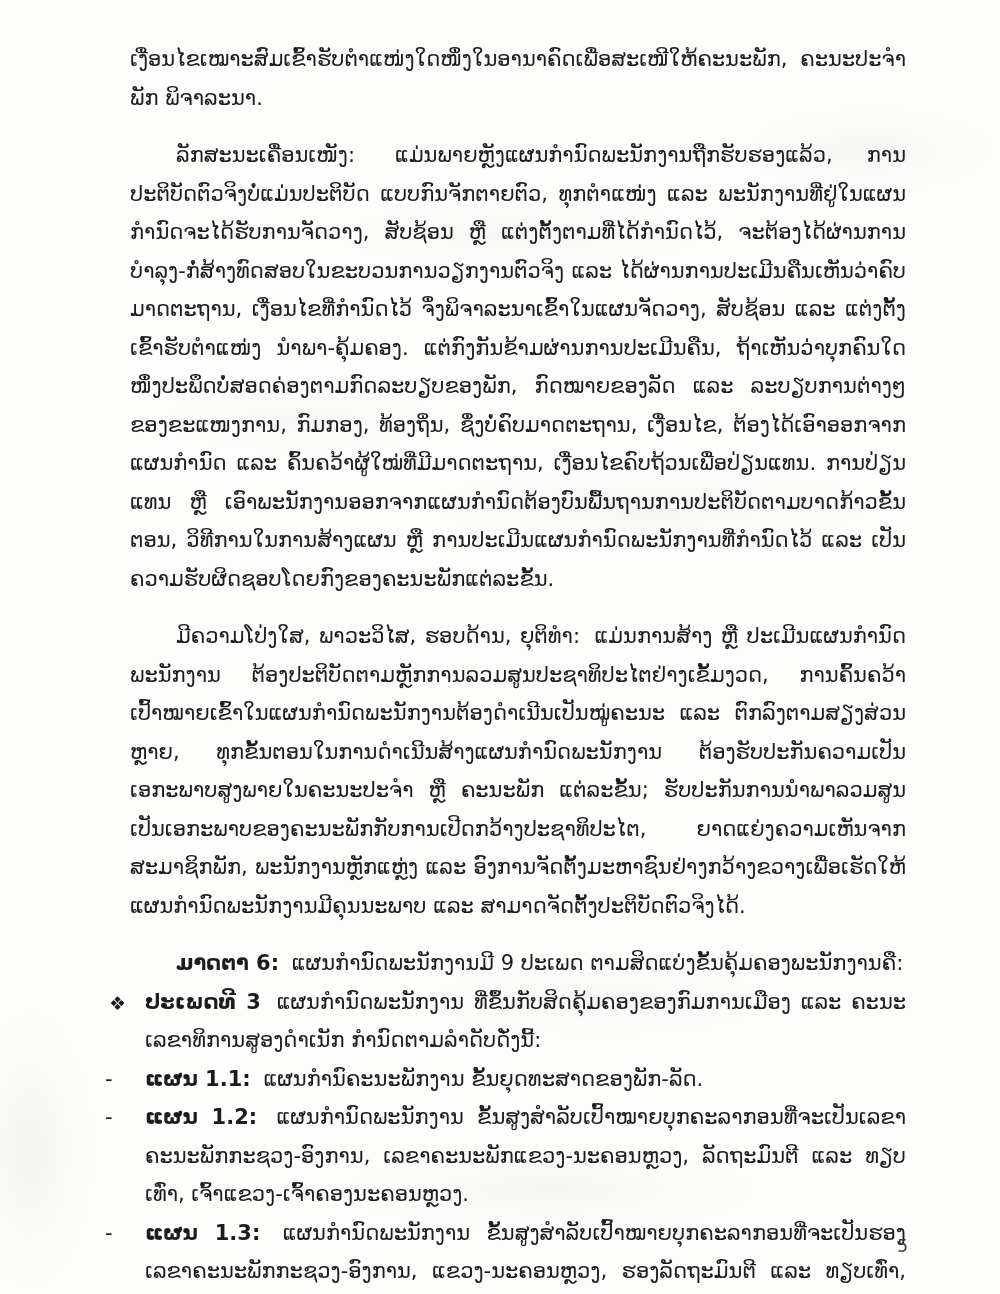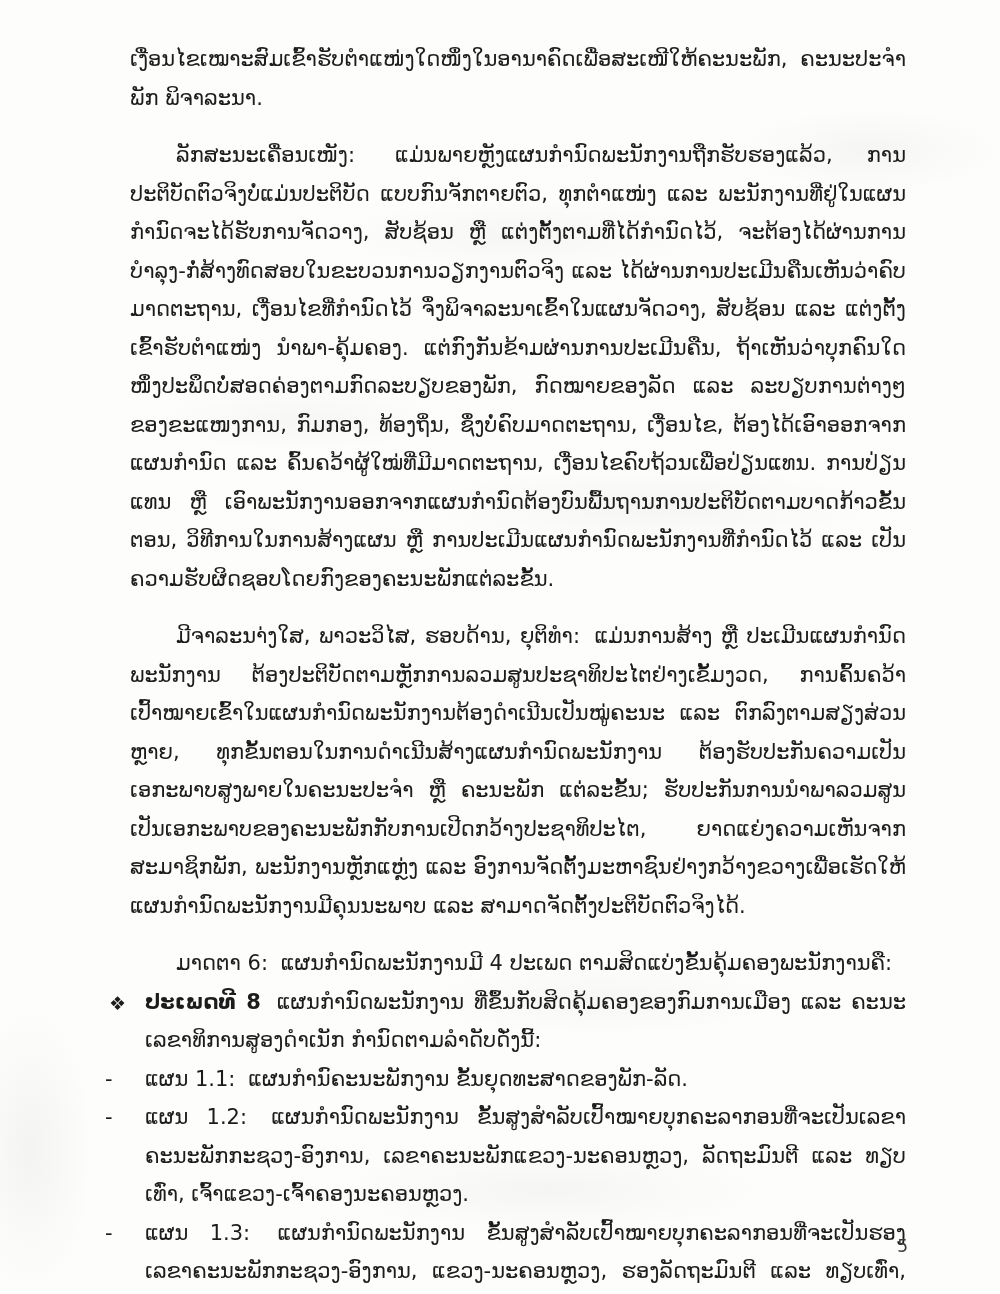--- a/index.html
+++ b/index.html
@@ -30,21 +30,21 @@
     left: 130px;
     right: 94px;
     font-size: 21px;
     line-height: 38.5px;
     text-align: justify;
   }
   p { margin: 0; }
   .para { margin-bottom: 19px; }
   .indent { text-indent: 46px; }
   .runin-heading { font-weight: normal; margin-right: 6px; }
-  .article-label { font-weight: normal; margin-right: 6px; }
+  .article-label { font-weight: bold; margin-right: 6px; }
   .category-item {
     position: relative;
     padding-left: 42px;
     margin-left: -27px;
     margin-bottom: 0;
   }
   .category-item .bullet {
     position: absolute;
     left: 6px;
     top: 1px;
@@ -55,21 +55,21 @@
   .plan-item {
     position: relative;
     padding-left: 42px;
     margin-left: -27px;
   }
   .plan-item .dash {
     position: absolute;
     left: 2px;
     top: 0;
   }
-  .plan-label { font-weight: normal; margin-right: 6px; }
+  .plan-label { font-weight: bold; margin-right: 6px; }
   .page-number {
     position: absolute;
     right: 92px;
     bottom: 38px;
     font-size: 17px;
     color: #3a3a3a;
   }
 </style>
 </head>
 <body>
@@ -80,32 +80,32 @@
     <p class="para">
       <span>ເງື່ອນໄຂເໝາະສົມເຂົ້າຮັບຕຳແໜ່ງໃດໜຶ່ງໃນອານາຄົດເພື່ອສະເໜີໃຫ້ຄະນະພັກ, ຄະນະປະຈຳພັກ ພິຈາລະນາ.</span>
     </p>
 
     <p class="para indent">
       <span class="runin-heading">ລັກສະນະເຄື່ອນເໜັງ:</span>
       <span>ແມ່ນພາຍຫຼັງແຜນກຳນົດພະນັກງານຖືກຮັບຮອງແລ້ວ, ການປະຕິບັດຕົວຈິງບໍ່ແມ່ນປະຕິບັດ ແບບກົນຈັກຕາຍຕົວ, ທຸກຕຳແໜ່ງ ແລະ ພະນັກງານທີ່ຢູ່ໃນແຜນກຳນົດຈະໄດ້ຮັບການຈັດວາງ, ສັບຊ້ອນ ຫຼື ແຕ່ງຕັ້ງຕາມທີ່ໄດ້ກຳນົດໄວ້, ຈະຕ້ອງໄດ້ຜ່ານການບຳລຸງ-ກໍ່ສ້າງທົດສອບໃນຂະບວນການວຽກງານຕົວຈິງ ແລະ ໄດ້ຜ່ານການປະເມີນຄືນເຫັນວ່າຄົບມາດຕະຖານ, ເງື່ອນໄຂທີ່ກຳນົດໄວ້ ຈຶ່ງພິຈາລະນາເຂົ້າໃນແຜນຈັດວາງ, ສັບຊ້ອນ ແລະ ແຕ່ງຕັ້ງເຂົ້າຮັບຕຳແໜ່ງ ນຳພາ-ຄຸ້ມຄອງ. ແຕ່ກົງກັນຂ້າມຜ່ານການປະເມີນຄືນ, ຖ້າເຫັນວ່າບຸກຄົນໃດໜຶ່ງປະພຶດບໍ່ສອດຄ່ອງຕາມກົດລະບຽບຂອງພັກ, ກົດໝາຍຂອງລັດ ແລະ ລະບຽບການຕ່າງໆຂອງຂະແໜງການ, ກົມກອງ, ທ້ອງຖິ່ນ, ຊຶ່ງບໍ່ຄົບມາດຕະຖານ, ເງື່ອນໄຂ, ຕ້ອງໄດ້ເອົາອອກຈາກແຜນກຳນົດ ແລະ ຄົ້ນຄວ້າຜູ້ໃໝ່ທີ່ມີມາດຕະຖານ, ເງື່ອນໄຂຄົບຖ້ວນເພື່ອປ່ຽນແທນ. ການປ່ຽນແທນ ຫຼື ເອົາພະນັກງານອອກຈາກແຜນກຳນົດຕ້ອງບົນພື້ນຖານການປະຕິບັດຕາມບາດກ້າວຂັ້ນຕອນ, ວິທີການໃນການສ້າງແຜນ ຫຼື ການປະເມີນແຜນກຳນົດພະນັກງານທີ່ກຳນົດໄວ້ ແລະ ເປັນຄວາມຮັບຜິດຊອບໂດຍກົງຂອງຄະນະພັກແຕ່ລະຂັ້ນ.</span>
     </p>
 
     <p class="para indent">
-      <span class="runin-heading">ມີຈາລະນາ່ງໃສ, ພາວະວິໄສ, ຮອບດ້ານ, ຍຸຕິທຳ:</span>
+      <span class="runin-heading">ມີຄວາມໂປ່ງໃສ, ພາວະວິໄສ, ຮອບດ້ານ, ຍຸຕິທຳ:</span>
       <span>ແມ່ນການສ້າງ ຫຼື ປະເມີນແຜນກຳນົດພະນັກງານ ຕ້ອງປະຕິບັດຕາມຫຼັກການລວມສູນປະຊາທິປະໄຕຢ່າງເຂັ້ມງວດ, ການຄົ້ນຄວ້າເປົ້າໝາຍເຂົ້າໃນແຜນກຳນົດພະນັກງານຕ້ອງດຳເນີນເປັນໝູ່ຄະນະ ແລະ ຕົກລົງຕາມສຽງສ່ວນຫຼາຍ, ທຸກຂັ້ນຕອນໃນການດຳເນີນສ້າງແຜນກຳນົດພະນັກງານ ຕ້ອງຮັບປະກັນຄວາມເປັນເອກະພາບສູງພາຍໃນຄະນະປະຈຳ ຫຼື ຄະນະພັກ ແຕ່ລະຂັ້ນ; ຮັບປະກັນການນຳພາລວມສູນເປັນເອກະພາບຂອງຄະນະພັກກັບການເປີດກວ້າງປະຊາທິປະໄຕ, ຍາດແຍ່ງຄວາມເຫັນຈາກສະມາຊິກພັກ, ພະນັກງານຫຼັກແຫຼ່ງ ແລະ ອົງການຈັດຕັ້ງມະຫາຊົນຢ່າງກວ້າງຂວາງເພື່ອເຮັດໃຫ້ແຜນກຳນົດພະນັກງານມີຄຸນນະພາບ ແລະ ສາມາດຈັດຕັ້ງປະຕິບັດຕົວຈິງໄດ້.</span>
     </p>
 
     <p class="indent">
       <span class="article-label">ມາດຕາ 6:</span>
-      <span>ແຜນກຳນົດພະນັກງານມີ 4 ປະເພດ ຕາມສິດແບ່ງຂັ້ນຄຸ້ມຄອງພະນັກງານຄື:</span>
+      <span>ແຜນກຳນົດພະນັກງານມີ 9 ປະເພດ ຕາມສິດແບ່ງຂັ້ນຄຸ້ມຄອງພະນັກງານຄື:</span>
     </p>
 
     <p class="category-item">
       <span class="bullet">❖</span>
-      <span class="category-label">ປະເພດທີ 8</span>
+      <span class="category-label">ປະເພດທີ 3</span>
       <span>ແຜນກຳນົດພະນັກງານ ທີ່ຂຶ້ນກັບສິດຄຸ້ມຄອງຂອງກົມການເມືອງ ແລະ ຄະນະເລຂາທິການສູອງດຳເນັກ ກຳນົດຕາມລຳດັບດັ່ງນີ້:</span>
     </p>
 
     <p class="plan-item">
       <span class="dash">-</span>
       <span class="plan-label">ແຜນ 1.1:</span>
       <span>ແຜນກຳນົຄະນະພັກງານ ຂັ້ນຍຸດທະສາດຂອງພັກ-ລັດ.</span>
     </p>
 
     <p class="plan-item">

